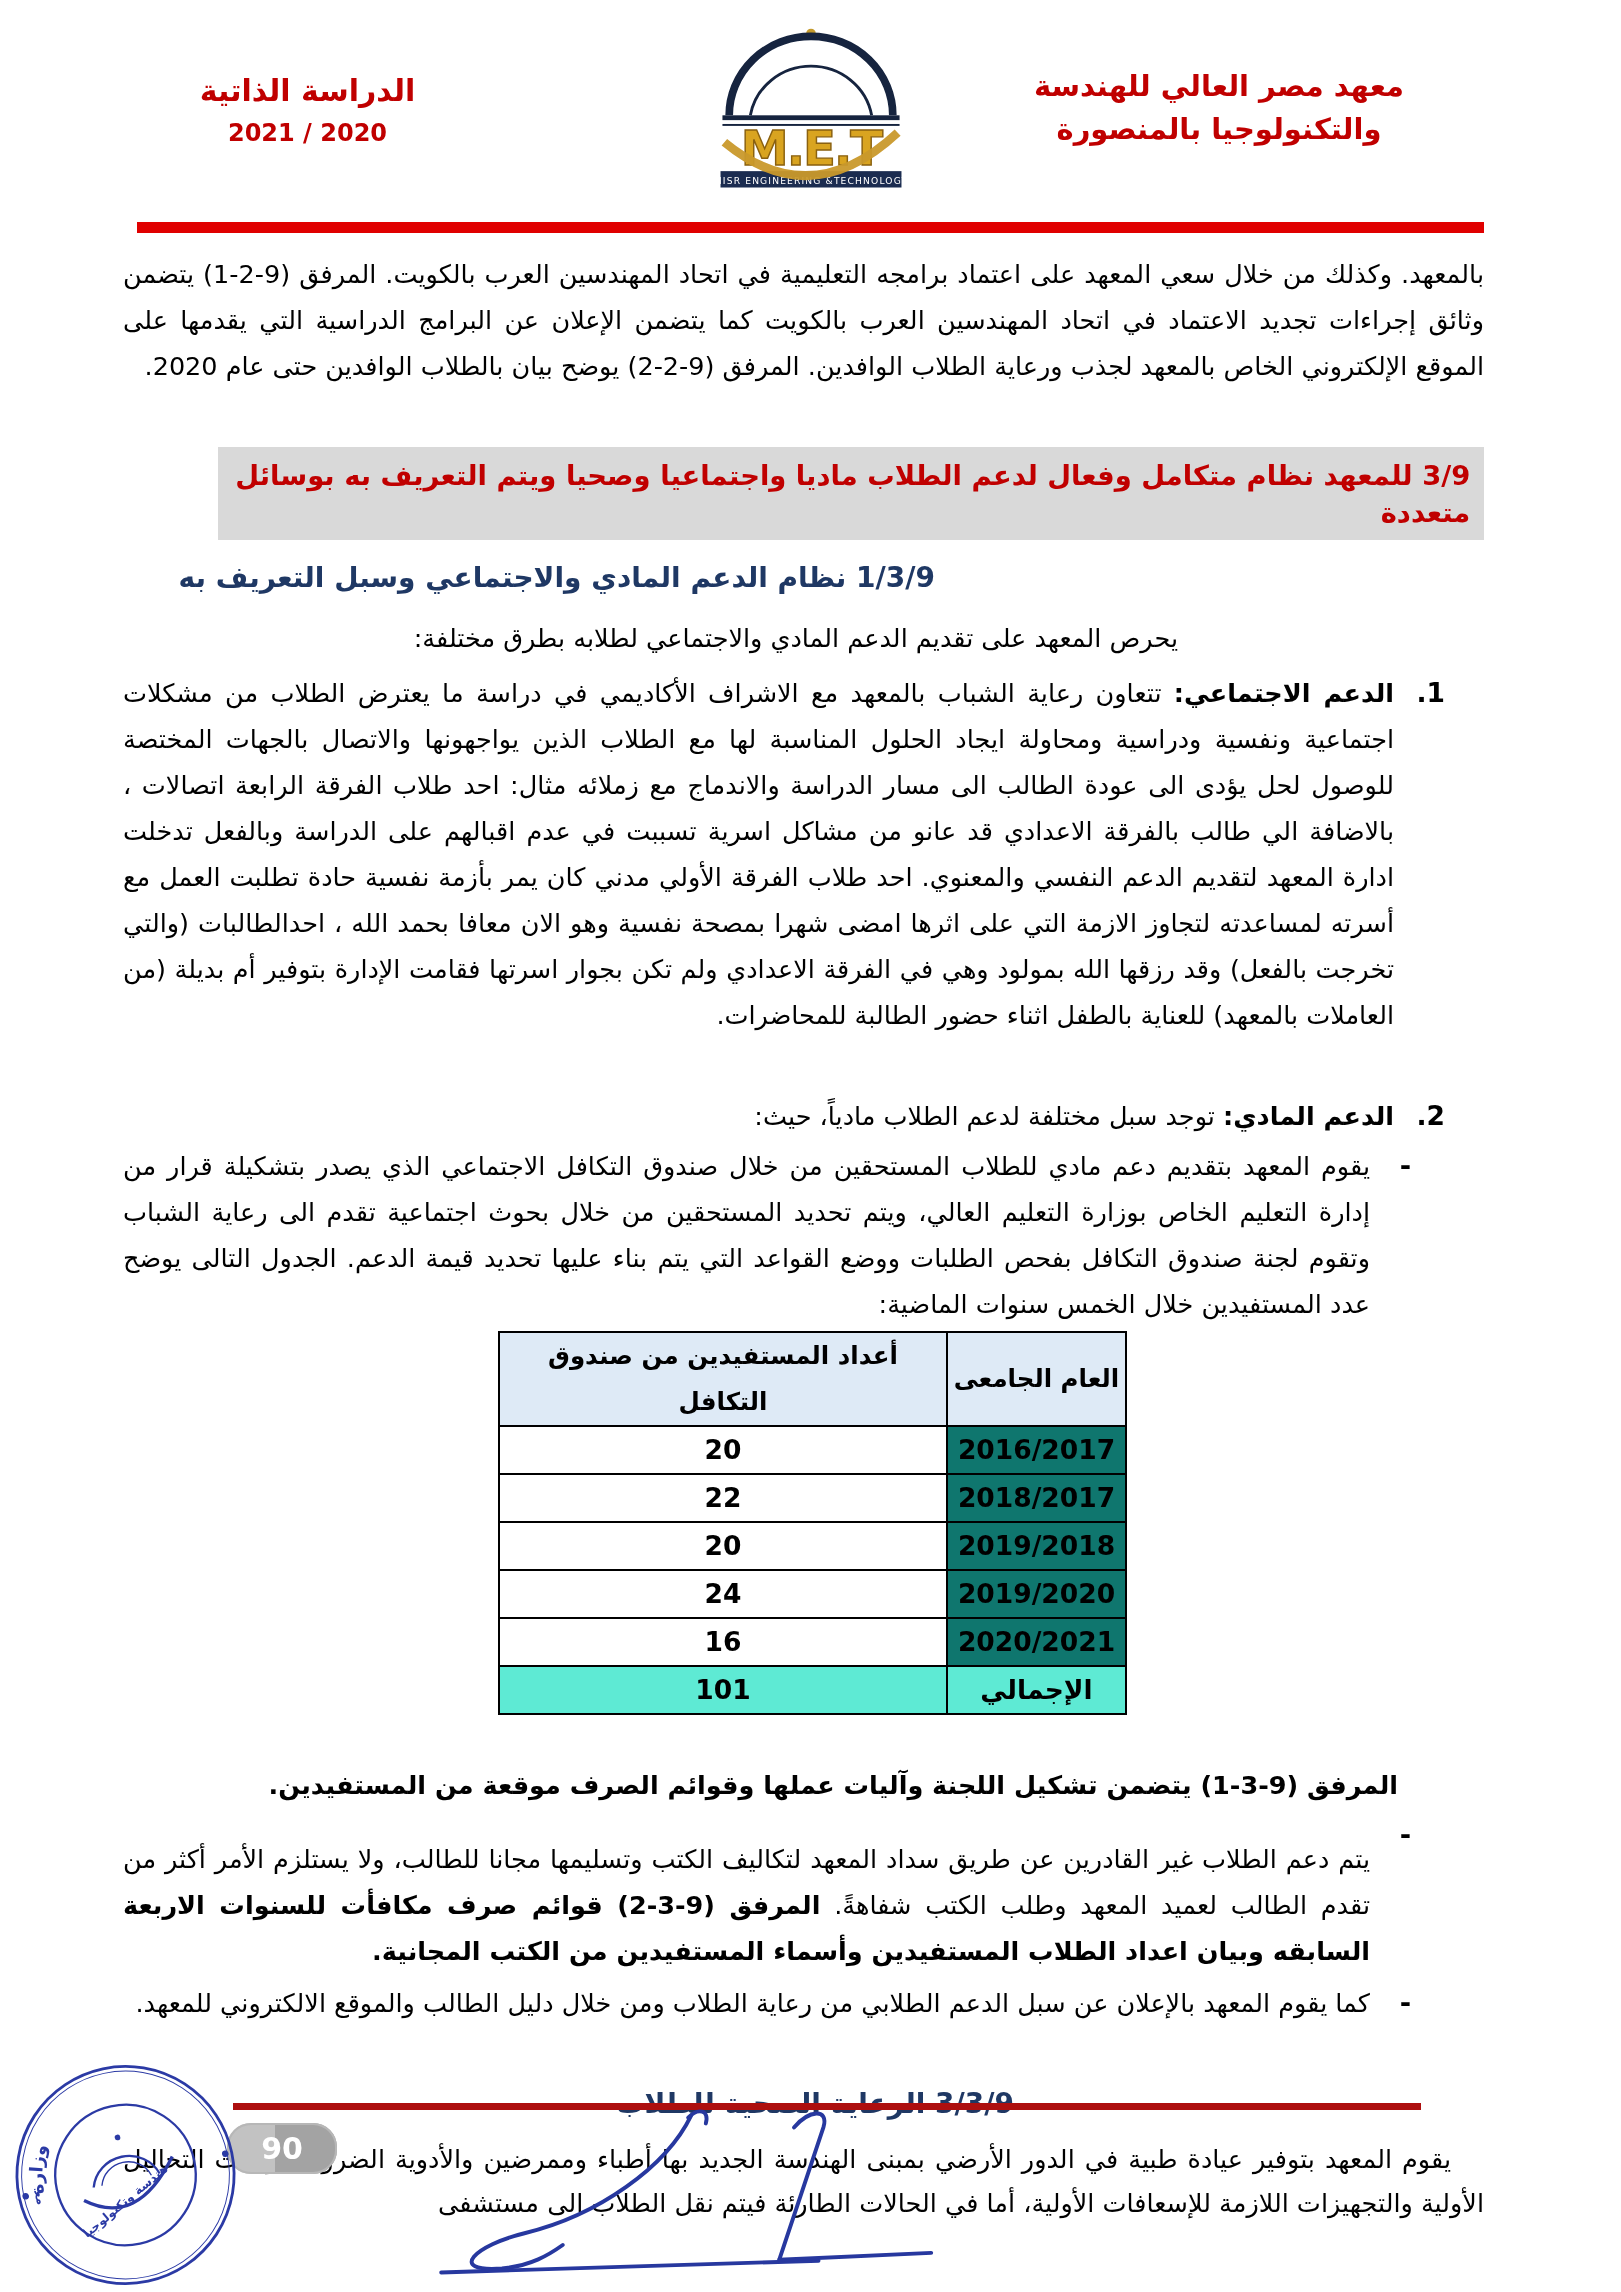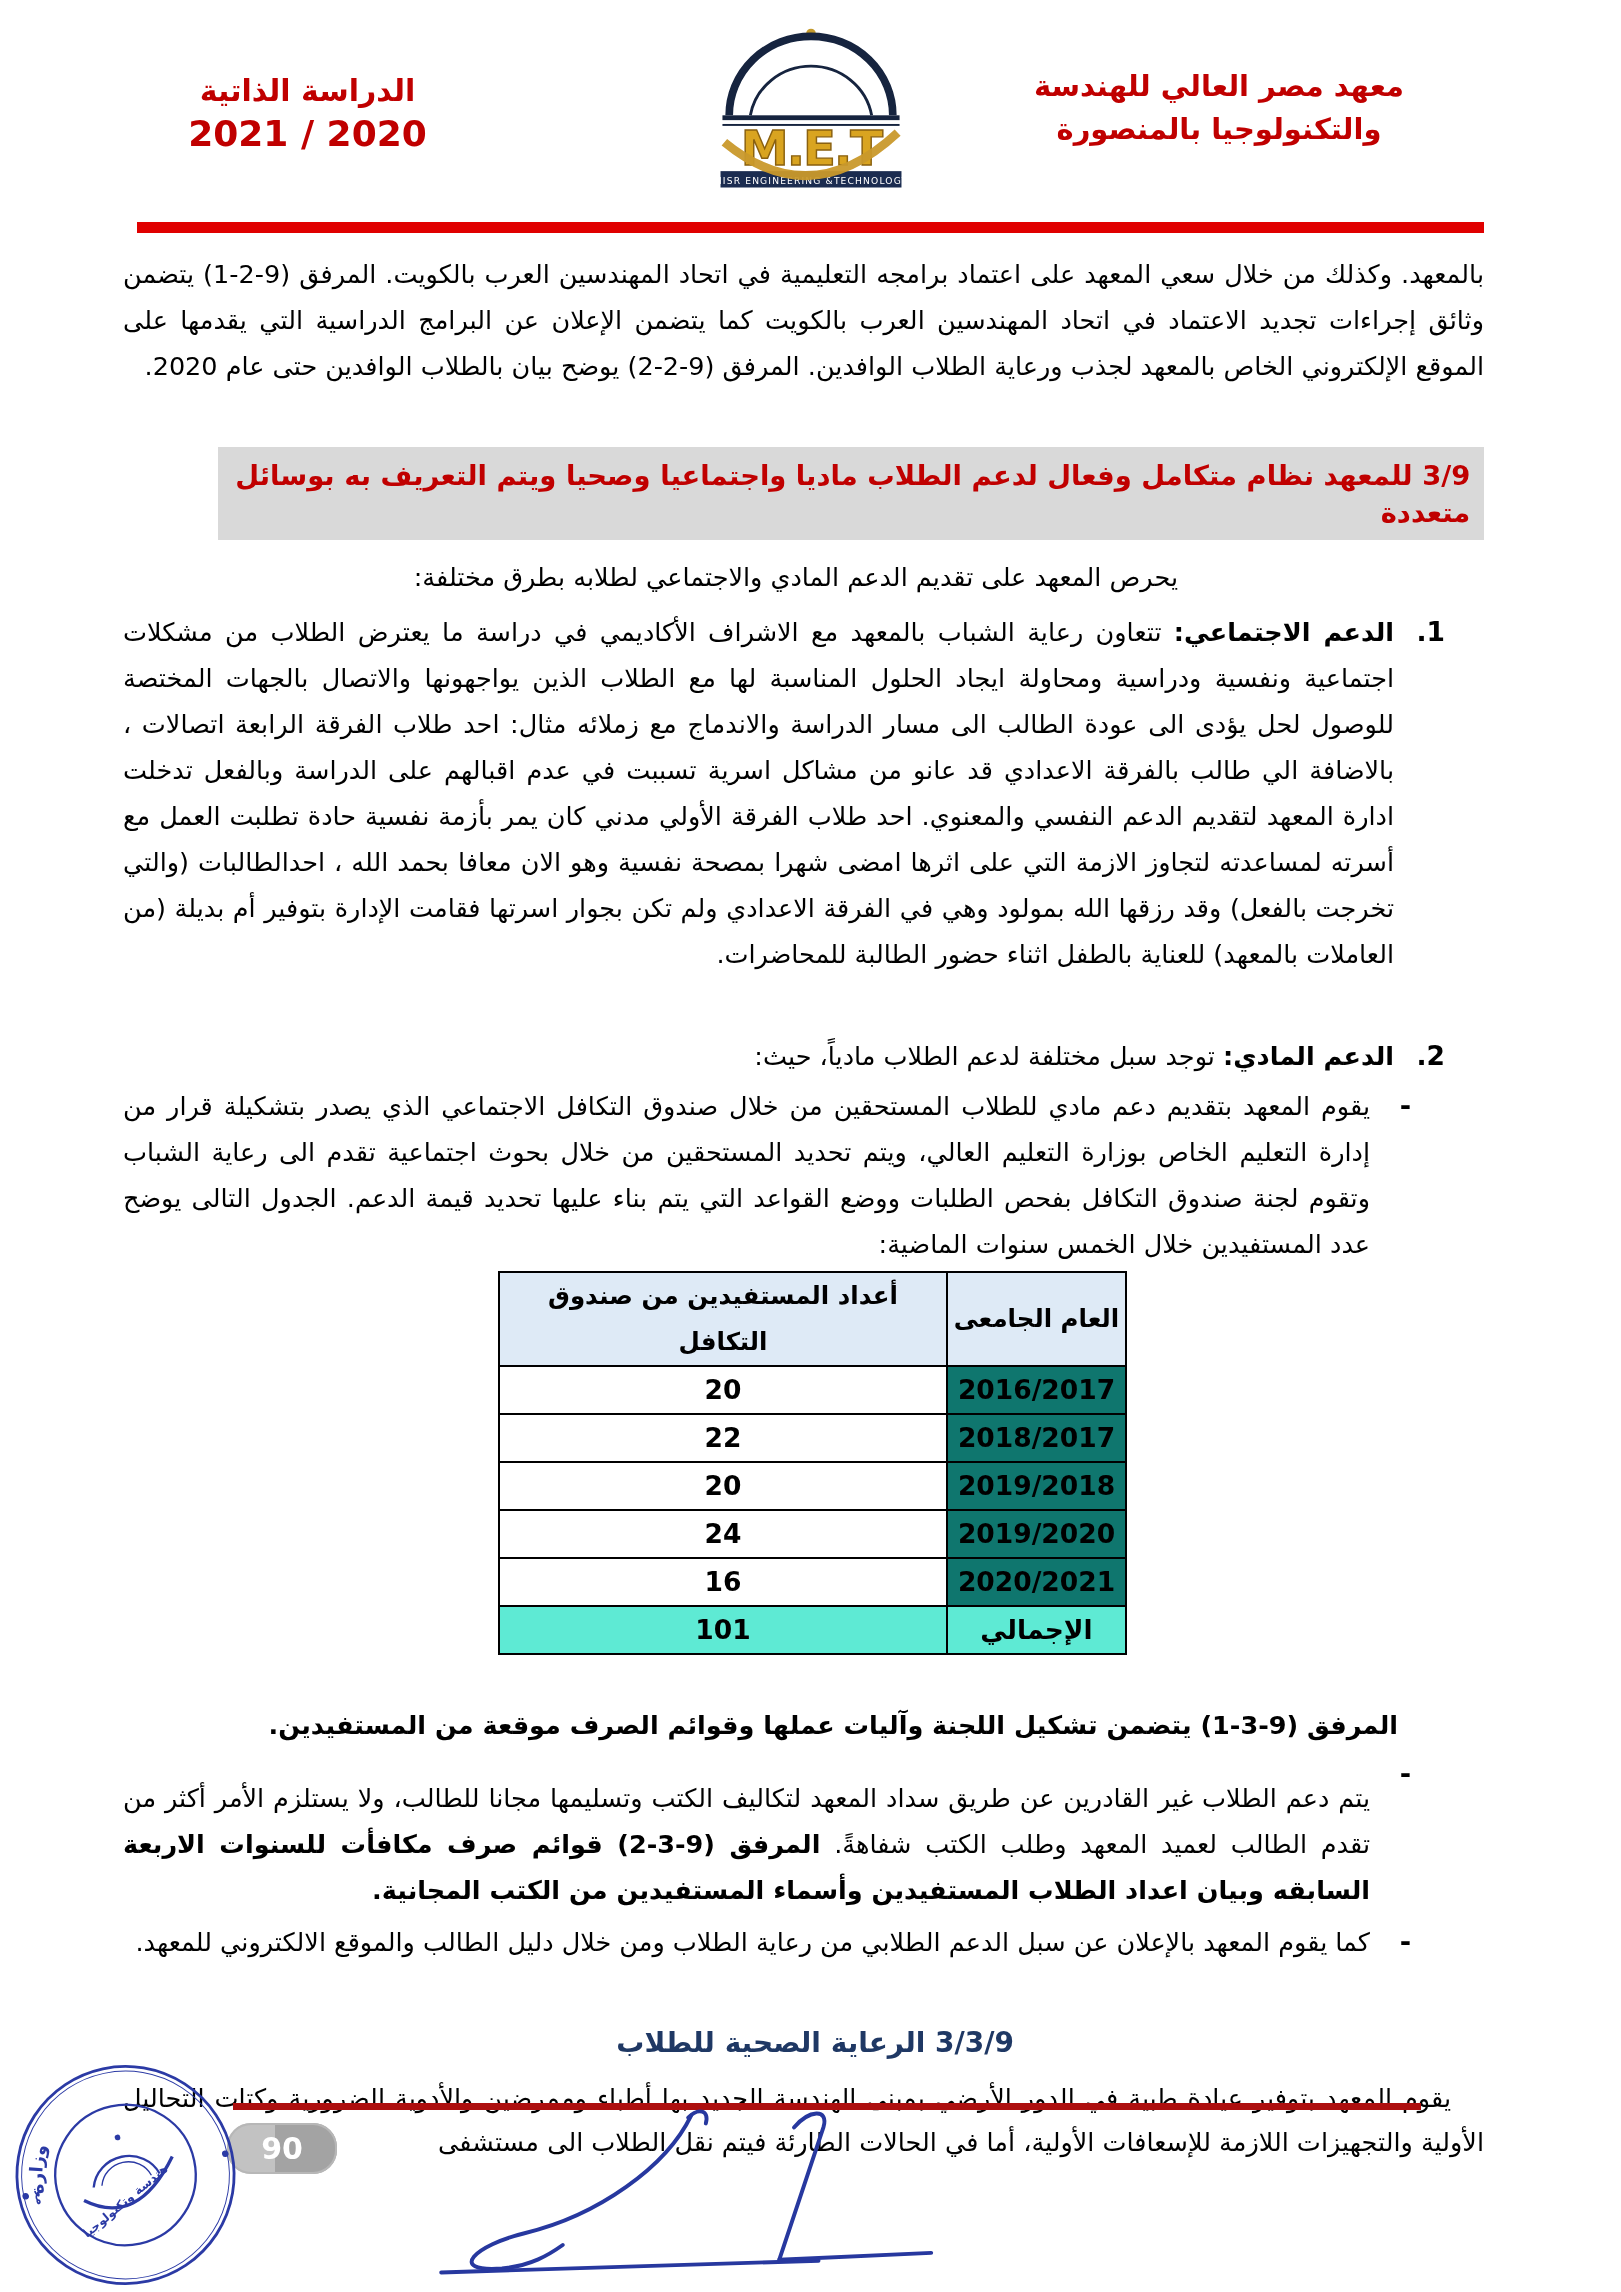--- a/index.html
+++ b/index.html
@@ -3,21 +3,21 @@
 <meta charset="utf-8">
 <style>
   html,body{margin:0;padding:0;background:#888;}
   .page{position:relative;width:1621px;height:2293px;margin:0 auto;background:#ffffff;
         overflow:hidden;direction:rtl;color:#000;font-family:"DejaVu Sans",sans-serif;}
   
   .hdr-right{position:absolute;top:65px;right:196px;width:412px;text-align:center;
              color:#c00000;font-weight:bold;font-size:29px;line-height:43px;}
   .hdr-left{position:absolute;top:69px;left:141px;width:333px;text-align:center;
             color:#c00000;font-weight:bold;font-size:30px;line-height:43px;}
-  .hdr-left .yr{font-size:36px;direction:ltr;display:block;}
+  .hdr-left .yr{font-size:24px;direction:ltr;display:block;}
   .logo-wrap{position:absolute;top:23.5px;left:50%;transform:translateX(-50%);}
   .rule-top{position:absolute;top:222px;right:137px;left:137px;height:10.8px;background:#e00000;}
   
   .content{position:absolute;top:251px;right:137px;left:123px;font-size:25.5px;line-height:46px;}
   .p-just{text-align:justify;text-align-last:right;margin:0;}
   .p1{height:186px;overflow:hidden;}
   .band{background:#d9d9d9;color:#c00000;font-weight:bold;font-size:27.4px;line-height:37px;
         margin:9.8px 0 0 95px;padding:9.8px 13.7px;text-align:right;}
   .h139{color:#1f3864;font-weight:bold;font-size:28px;line-height:47px;margin:13.7px 549px 0 0;
         white-space:nowrap;}
@@ -86,20 +86,21 @@
   </div>
 
   <div class="rule-top"></div>
 
   <div class="content">
 
     <p class="p-just p1">بالمعهد. وكذلك من خلال سعي المعهد على اعتماد برامجه التعليمية في اتحاد المهندسين العرب بالكويت. المرفق (9-2-1) يتضمن وثائق إجراءات تجديد الاعتماد في اتحاد المهندسين العرب بالكويت كما يتضمن الإعلان عن البرامج الدراسية التي يقدمها على الموقع الإلكتروني الخاص بالمعهد لجذب ورعاية الطلاب الوافدين. المرفق (9-2-2) يوضح بيان بالطلاب الوافدين حتى عام 2020.</p>
 
     <div class="band">3/9 للمعهد نظام متكامل وفعال لدعم الطلاب ماديا واجتماعيا وصحيا ويتم التعريف به بوسائل متعددة</div>
 
+    <h2 class="h139">1/3/9 نظام الدعم المادي والاجتماعي وسبل التعريف به</h2>
 
     <p class="lead">يحرص المعهد على تقديم الدعم المادي والاجتماعي لطلابه بطرق مختلفة:</p>
 
     <div class="li li1">
       <span class="mk">1.</span>
       <div class="tx p-just">
         <b>الدعم الاجتماعي:</b>
         <span>تتعاون رعاية الشباب بالمعهد مع الاشراف الأكاديمي في دراسة ما يعترض الطلاب من مشكلات اجتماعية ونفسية ودراسية ومحاولة ايجاد الحلول المناسبة لها مع الطلاب الذين يواجهونها والاتصال بالجهات المختصة للوصول لحل يؤدى الى عودة الطالب الى مسار الدراسة والاندماج مع زملائه مثال: احد طلاب الفرقة الرابعة اتصالات ، بالاضافة الي طالب بالفرقة الاعدادي قد عانو من مشاكل اسرية تسببت في عدم اقبالهم على الدراسة وبالفعل تدخلت ادارة المعهد لتقديم الدعم النفسي والمعنوي. احد طلاب الفرقة الأولي مدني كان يمر بأزمة نفسية حادة تطلبت العمل مع أسرته لمساعدته لتجاوز الازمة التي على اثرها امضى شهرا بمصحة نفسية وهو الان معافا بحمد الله ، احدالطالبات (والتي تخرجت بالفعل) وقد رزقها الله بمولود وهي في الفرقة الاعدادي ولم تكن بجوار اسرتها فقامت الإدارة بتوفير أم بديلة (من العاملات بالمعهد) للعناية بالطفل اثناء حضور الطالبة للمحاضرات.</span>
       </div>
     </div>

